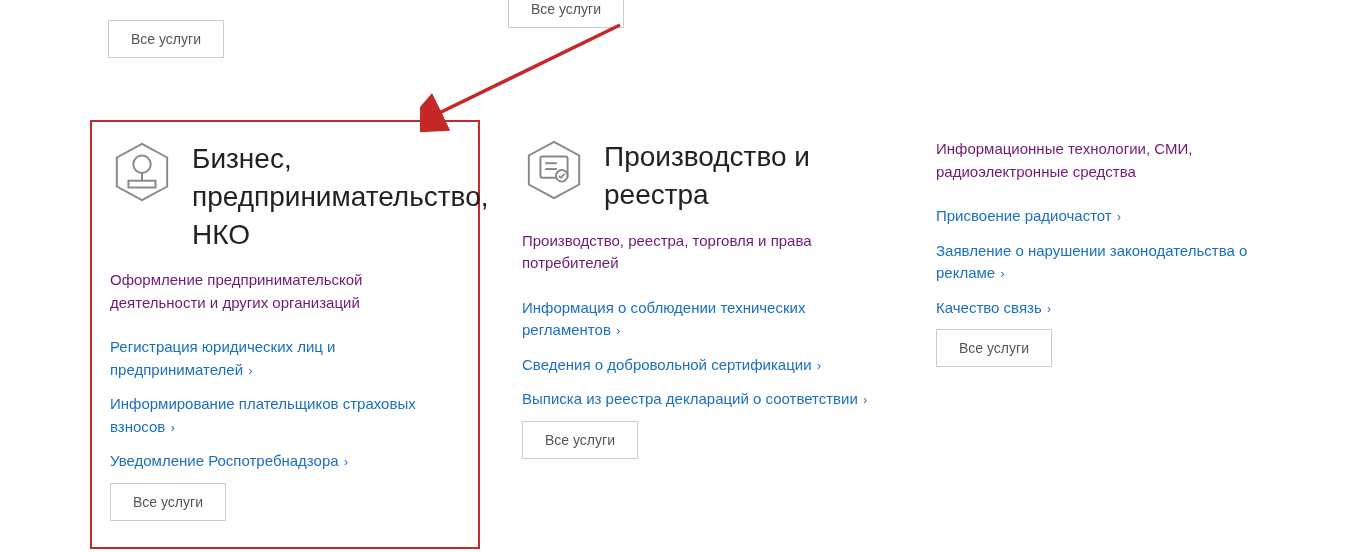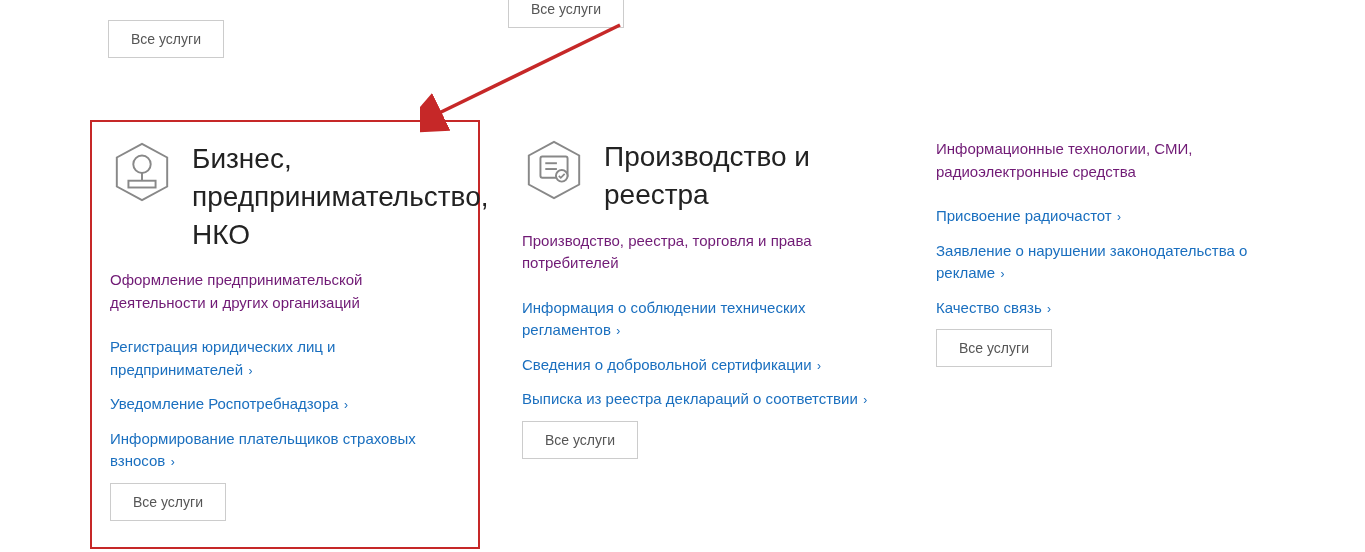--- a/index.html
+++ b/index.html
@@ -133,22 +133,22 @@
           <circle cx="32" cy="24" r="9" fill="none" stroke="#888" stroke-width="2"></circle>
           <line x1="32" y1="33" x2="32" y2="41" stroke="#888" stroke-width="2"></line>
           <rect x="18" y="41" width="28" height="7" fill="none" stroke="#888" stroke-width="2"></rect>
         </svg>
       </div>
       <div class="card-title">Бизнес, предпринимательство, НКО</div>
     </div>
     <div class="card-subtitle">Оформление предпринимательской деятельности и других организаций</div>
     <div class="service-links">
       <div class="service-link"><span>Регистрация юридических лиц и предпринимателей</span><span class="chevron"> ›</span></div>
+      <div class="service-link"><span>Информирование плательщиков страховых взносов</span><span class="chevron"> ›</span></div>
       <div class="service-link"><span>Уведомление Роспотребнадзора</span><span class="chevron"> ›</span></div>
-      <div class="service-link"><span>Информирование плательщиков страховых взносов</span><span class="chevron"> ›</span></div>
     </div>
     <button class="btn-all">Все услуги</button>
   </div>
 
   <div class="card">
     <div class="card-header">
       <div class="card-icon">
         <svg class="hex-icon" viewBox="0 0 64 64">
           <polygon points="32,3 58,17 58,47 32,61 6,47 6,17" fill="none" stroke="#888" stroke-width="2"></polygon>
           <rect x="18" y="18" width="28" height="22" rx="2" fill="none" stroke="#888" stroke-width="2"></rect>

